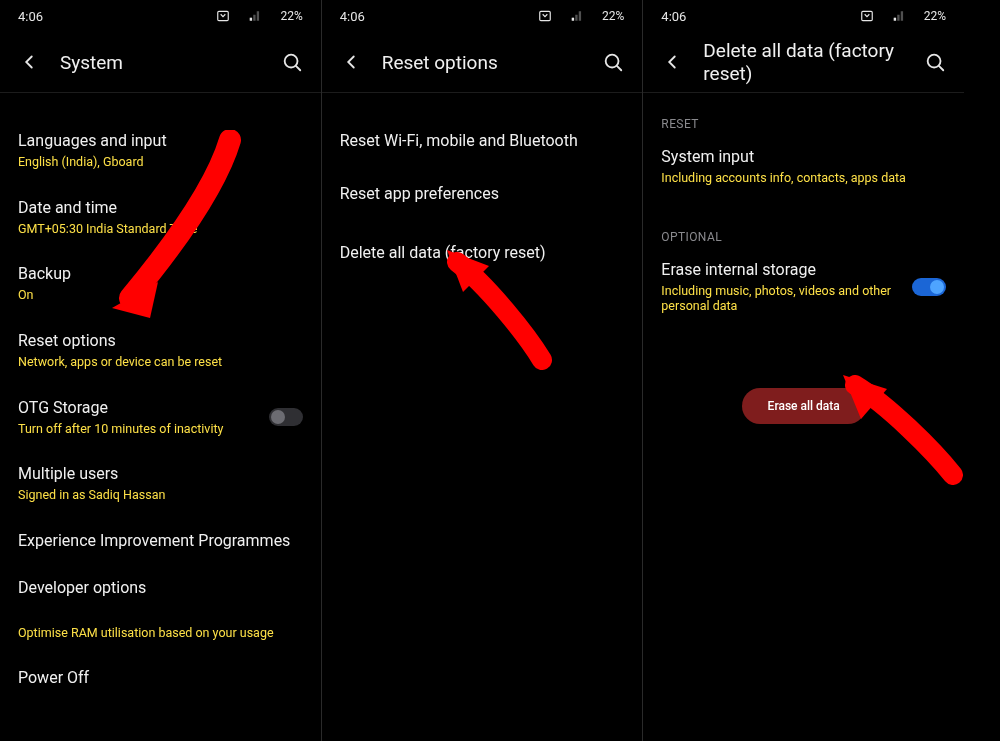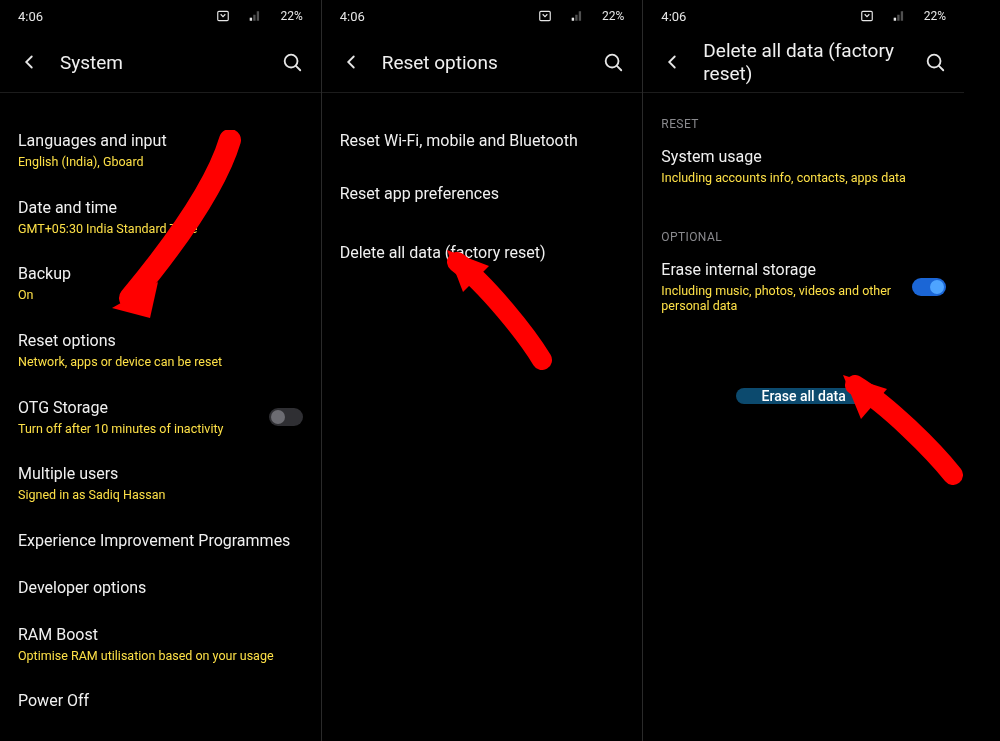--- a/index.html
+++ b/index.html
@@ -31,21 +31,21 @@
 
   .sechead { font-size: 12px; color: #8a8a8e; letter-spacing: .4px; margin: 24px 0 10px 0; }
 
   
   .toggle { width: 34px; height: 18px; border-radius: 10px; background: #2f2f33; position: relative; flex: 0 0 auto; }
   .toggle .knob { position: absolute; width: 14px; height: 14px; border-radius: 50%; top: 2px; left: 2px; background: #6c6c72; }
   .toggle.on { background: #1b66d6; }
   .toggle.on .knob { background: #4ea4ff; left: 18px; }
 
   
-  .erasebtn { display: inline-flex; align-items: center; justify-content: center; background: #0c4a6e; color: #fff; font-size: 14px; font-weight: 500; padding: 0 26px; border-radius: 22px; }
+  .erasebtn { display: inline-flex; align-items: center; justify-content: center; background: #7f1d1d; color: #fff; font-size: 12px; font-weight: 500; padding: 11px 26px; border-radius: 22px; }
   .erasewrap { display: flex; justify-content: center; margin-top: 60px; }
 
   
   .arrow { position: absolute; pointer-events: none; }
   .arrow svg { display: block; }
 
 </style>
 </head>
 <body>
 
@@ -130,21 +130,20 @@
             <div class="main">Experience Improvement Programmes</div>
           </div>
         </div>
       <div class="item">
           <div class="txt">
             <div class="main">Developer options</div>
           </div>
         </div>
       <div class="item">
           <div class="txt">
-            <div class="main">RAM Boost</div>
             <div class="sub">Optimise RAM utilisation based on your usage</div>
           </div>
         </div>
       <div class="item">
           <div class="txt">
             <div class="main">Power Off</div>
           </div>
         </div>
     </div>
 
@@ -248,21 +247,21 @@
             <line x1="21" y1="21" x2="16.5" y2="16.5"></line>
           </svg>
       </span>
     </div>
     <div class="hr"></div>
 
     <div>
       <div class="sechead">RESET</div>
       <div class="item" style="padding-top:6px;">
         <div class="txt">
-            <div class="main">System usage</div>
+            <div class="main">System input</div>
             <div class="sub">Including accounts info, contacts, apps data</div>
           </div>
       </div>
     </div>
 
     <div>
       <div class="sechead" style="margin-top:30px;">OPTIONAL</div>
       <div class="item" style="padding-top:6px;">
         <div class="txt">
             <div class="main">Erase internal storage</div>

